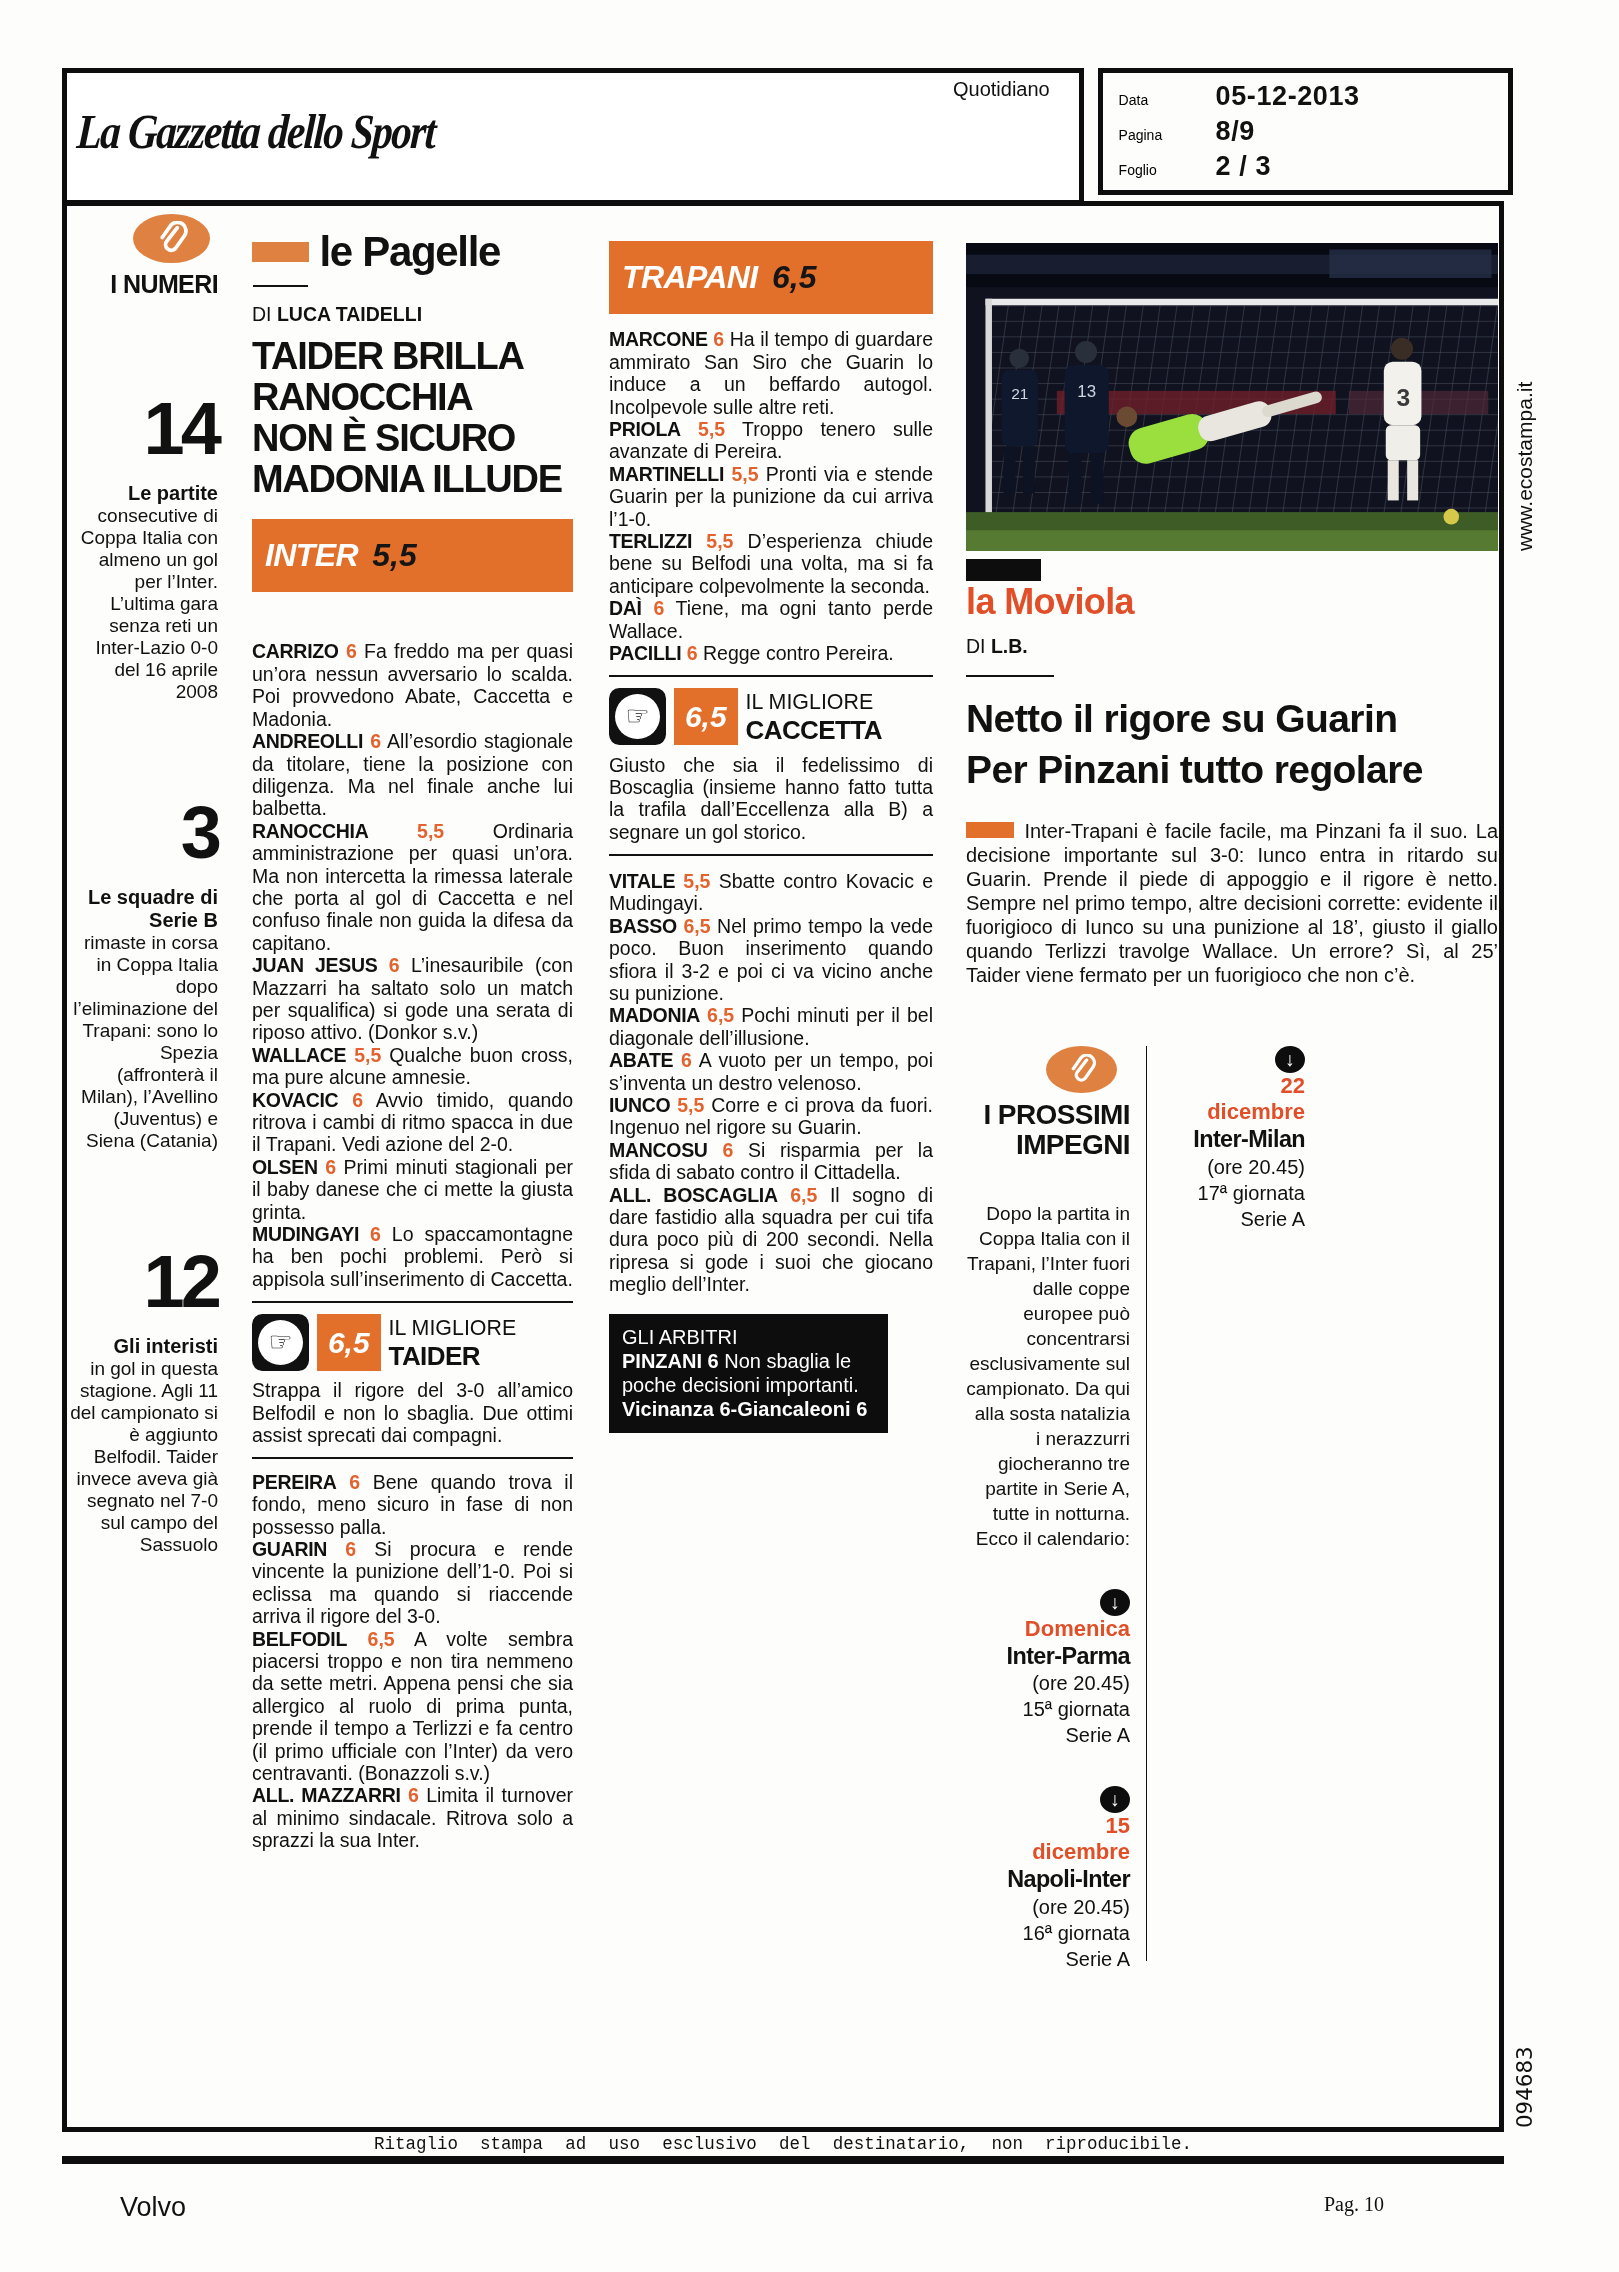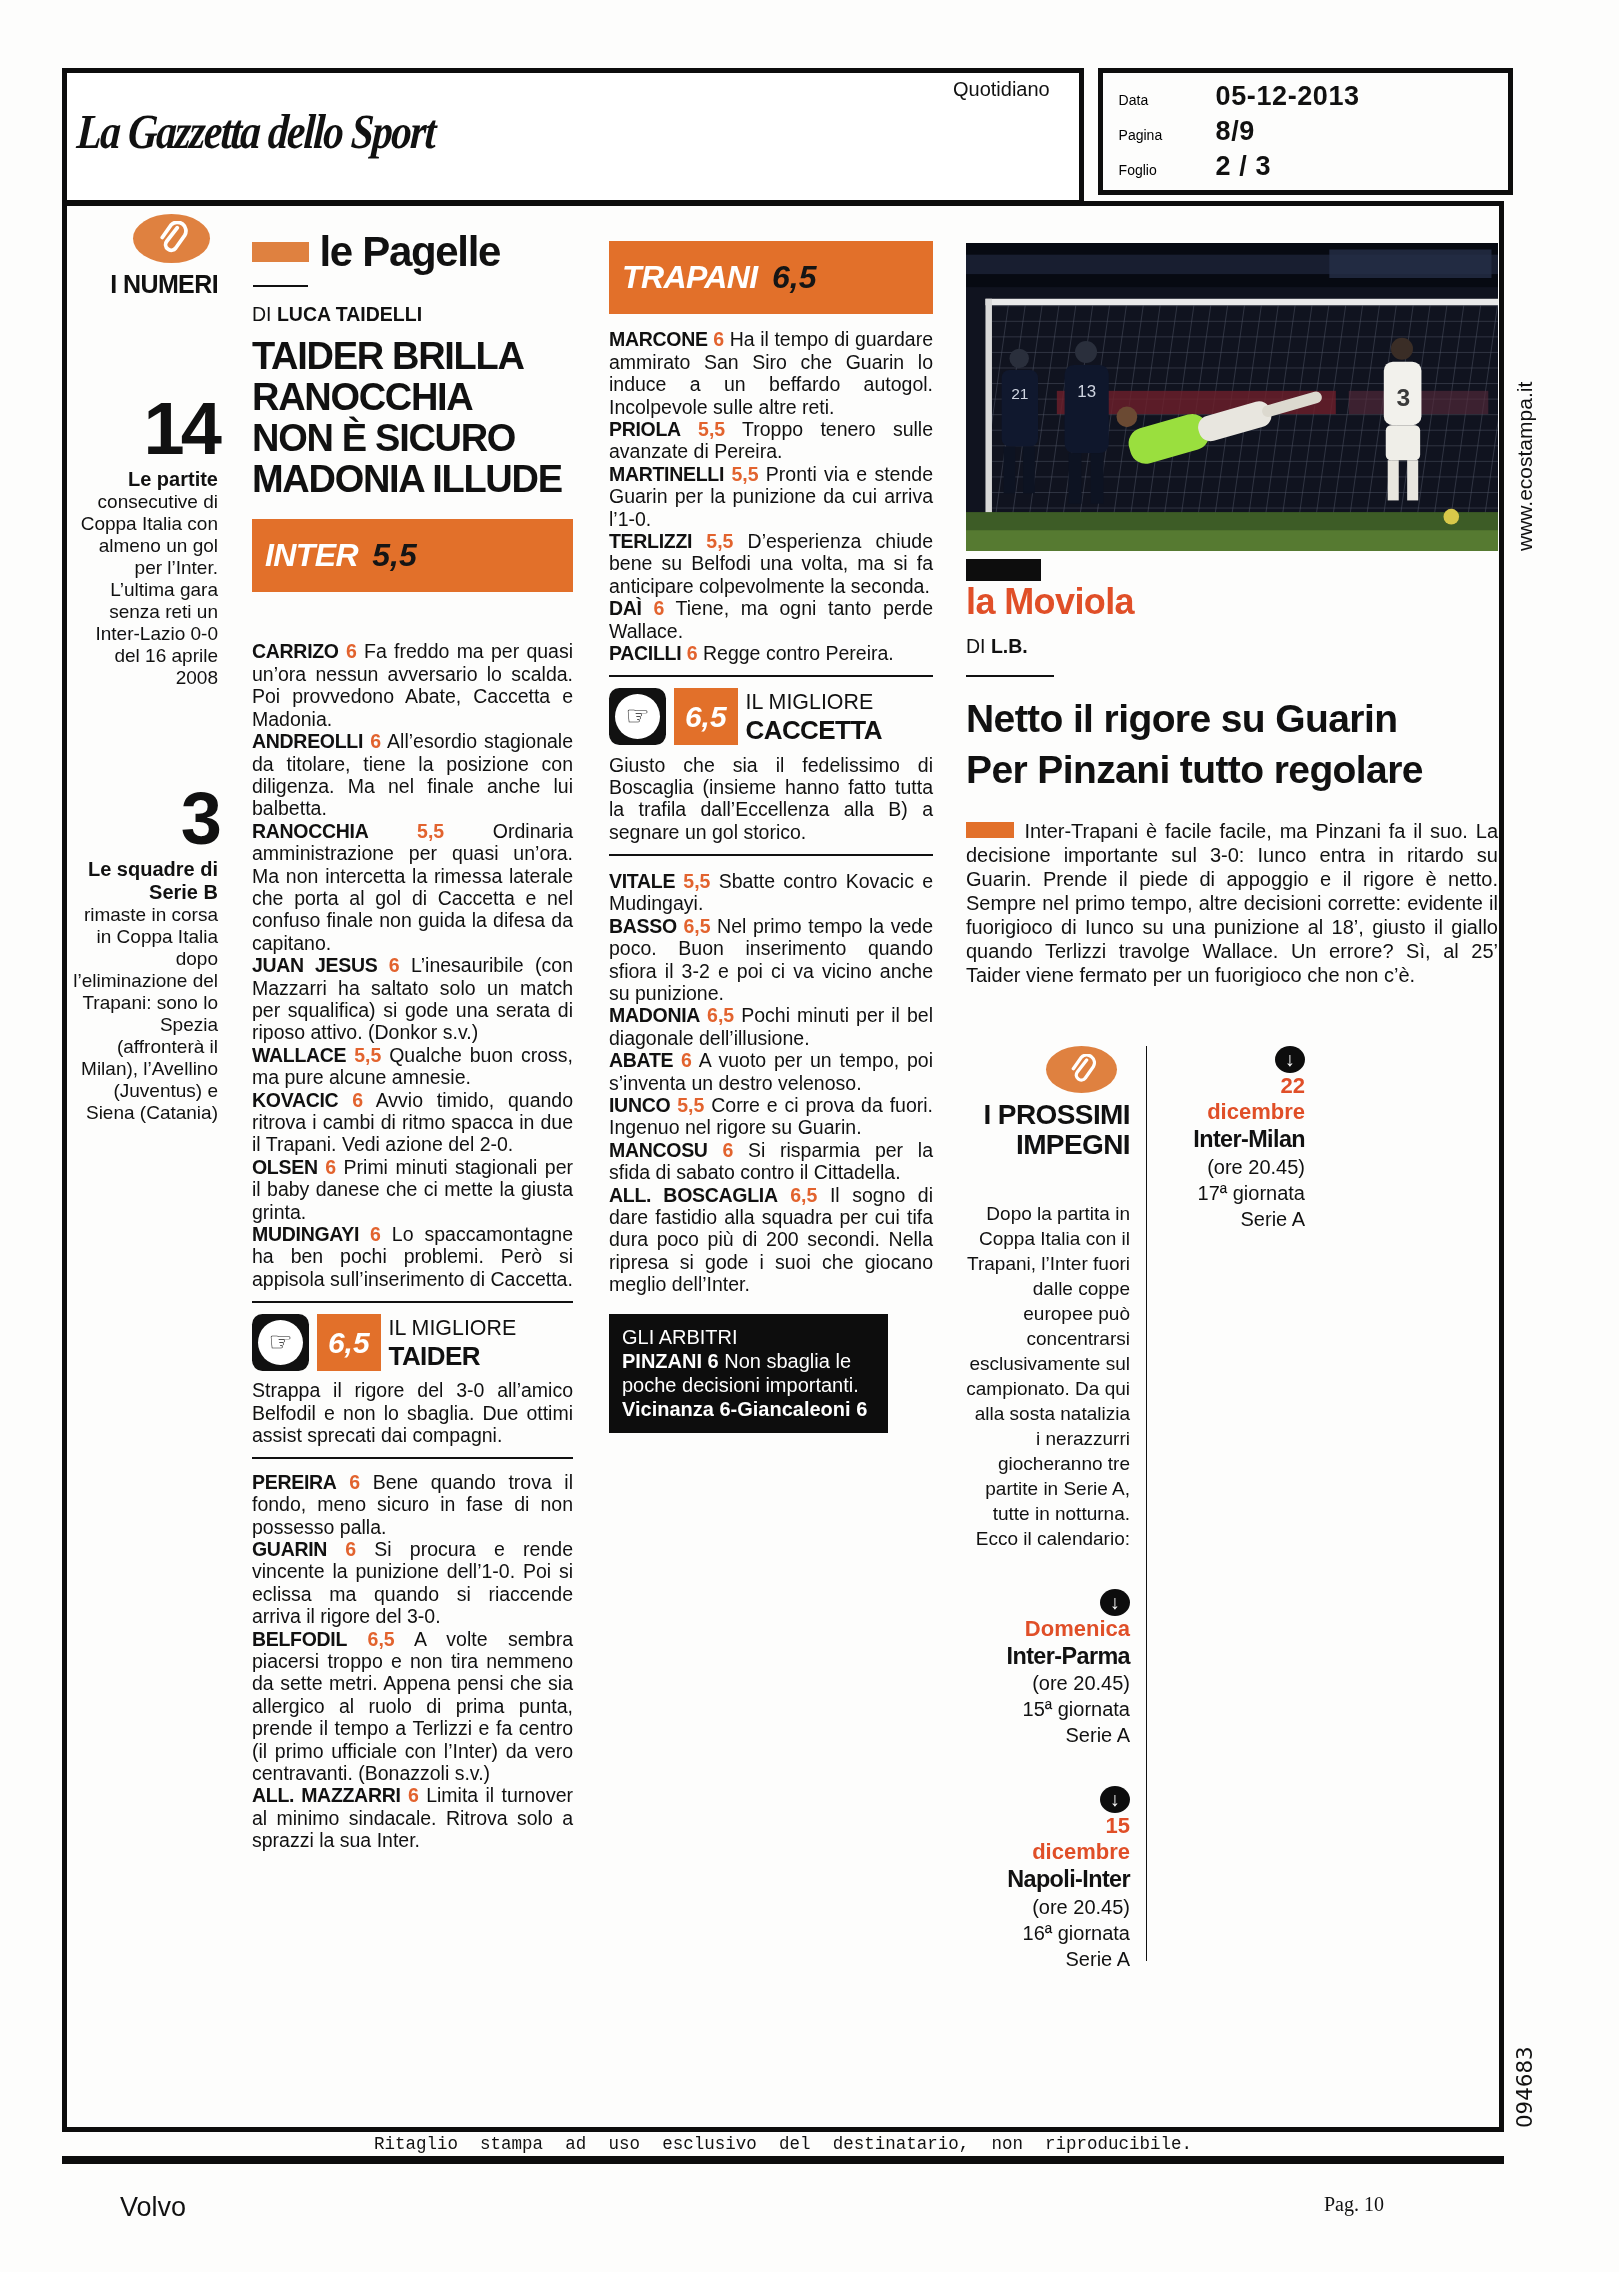--- a/index.html
+++ b/index.html
@@ -53,21 +53,21 @@
   .best-text{margin-top:7.8px;font-size:19.5px;line-height:22.4px;text-align:justify;}
 
   
   #col1{position:absolute;left:70px;top:214px;width:148px;text-align:right;}
   #col1 .clip-ellipse{margin:0 7.8px 6.5px auto;}
   .numeri-title{font-size:25px;font-weight:900;letter-spacing:-0.6px;}
   .num-item{margin-top:97px;}
   .num-item:first-of-type{margin-top:10.4px;}
   #col1 .num-item:nth-of-type(2){margin-top:162px;}
   .num-big{font-size:74px;font-weight:900;line-height:65px;letter-spacing:-3.9px;}
-  .num-lead{font-size:20px;font-weight:900;margin-top:7px;line-height:23px;}
+  .num-lead{font-size:20px;font-weight:900;margin-top:21px;line-height:23px;}
   .num-text{font-size:19px;line-height:22px;}
 
   
   #col2{position:absolute;left:252px;top:228px;width:321px;}
   .kicker-row{display:flex;align-items:center;gap:10.4px;}
   .kicker-bar{width:57px;height:19.5px;background:#df8140;}
   .kicker-title{font-size:42px;font-weight:900;letter-spacing:-1.3px;}
   .kicker-rule{width:55px;border-top:2.6px solid #111;margin:9px 0 0 1.3px;}
   .byline{margin-top:15.6px;font-size:19.5px;}
   .byline b{font-weight:900;}
@@ -148,20 +148,25 @@
     <div class="numeri-title">I NUMERI</div>
     <div class="num-item">
       <div class="num-big">14</div>
       <div class="num-lead">Le partite</div>
       <div class="num-text">consecutive di Coppa Italia con almeno un gol per l’Inter. L’ultima gara senza reti un Inter-Lazio 0-0 del 16 aprile 2008</div>
     </div>
     <div class="num-item">
       <div class="num-big">3</div>
       <div class="num-lead">Le squadre di Serie B</div>
       <div class="num-text">rimaste in corsa in Coppa Italia dopo l’eliminazione del Trapani: sono lo Spezia (affronterà il Milan), l’Avellino (Juventus) e Siena (Catania)</div>
+    </div>
+    <div class="num-item">
+      <div class="num-big">12</div>
+      <div class="num-lead">Gli interisti</div>
+      <div class="num-text">in gol in questa stagione. Agli 11 del campionato si è aggiunto Belfodil. Taider invece aveva già segnato nel 7-0 sul campo del Sassuolo</div>
     </div>
   </div>
 
   <div id="col2">
     <div class="kicker-row">
       <span class="kicker-bar"></span>
       <span class="kicker-title">le Pagelle</span>
     </div>
     <div class="kicker-rule"></div>
     <div class="byline">

